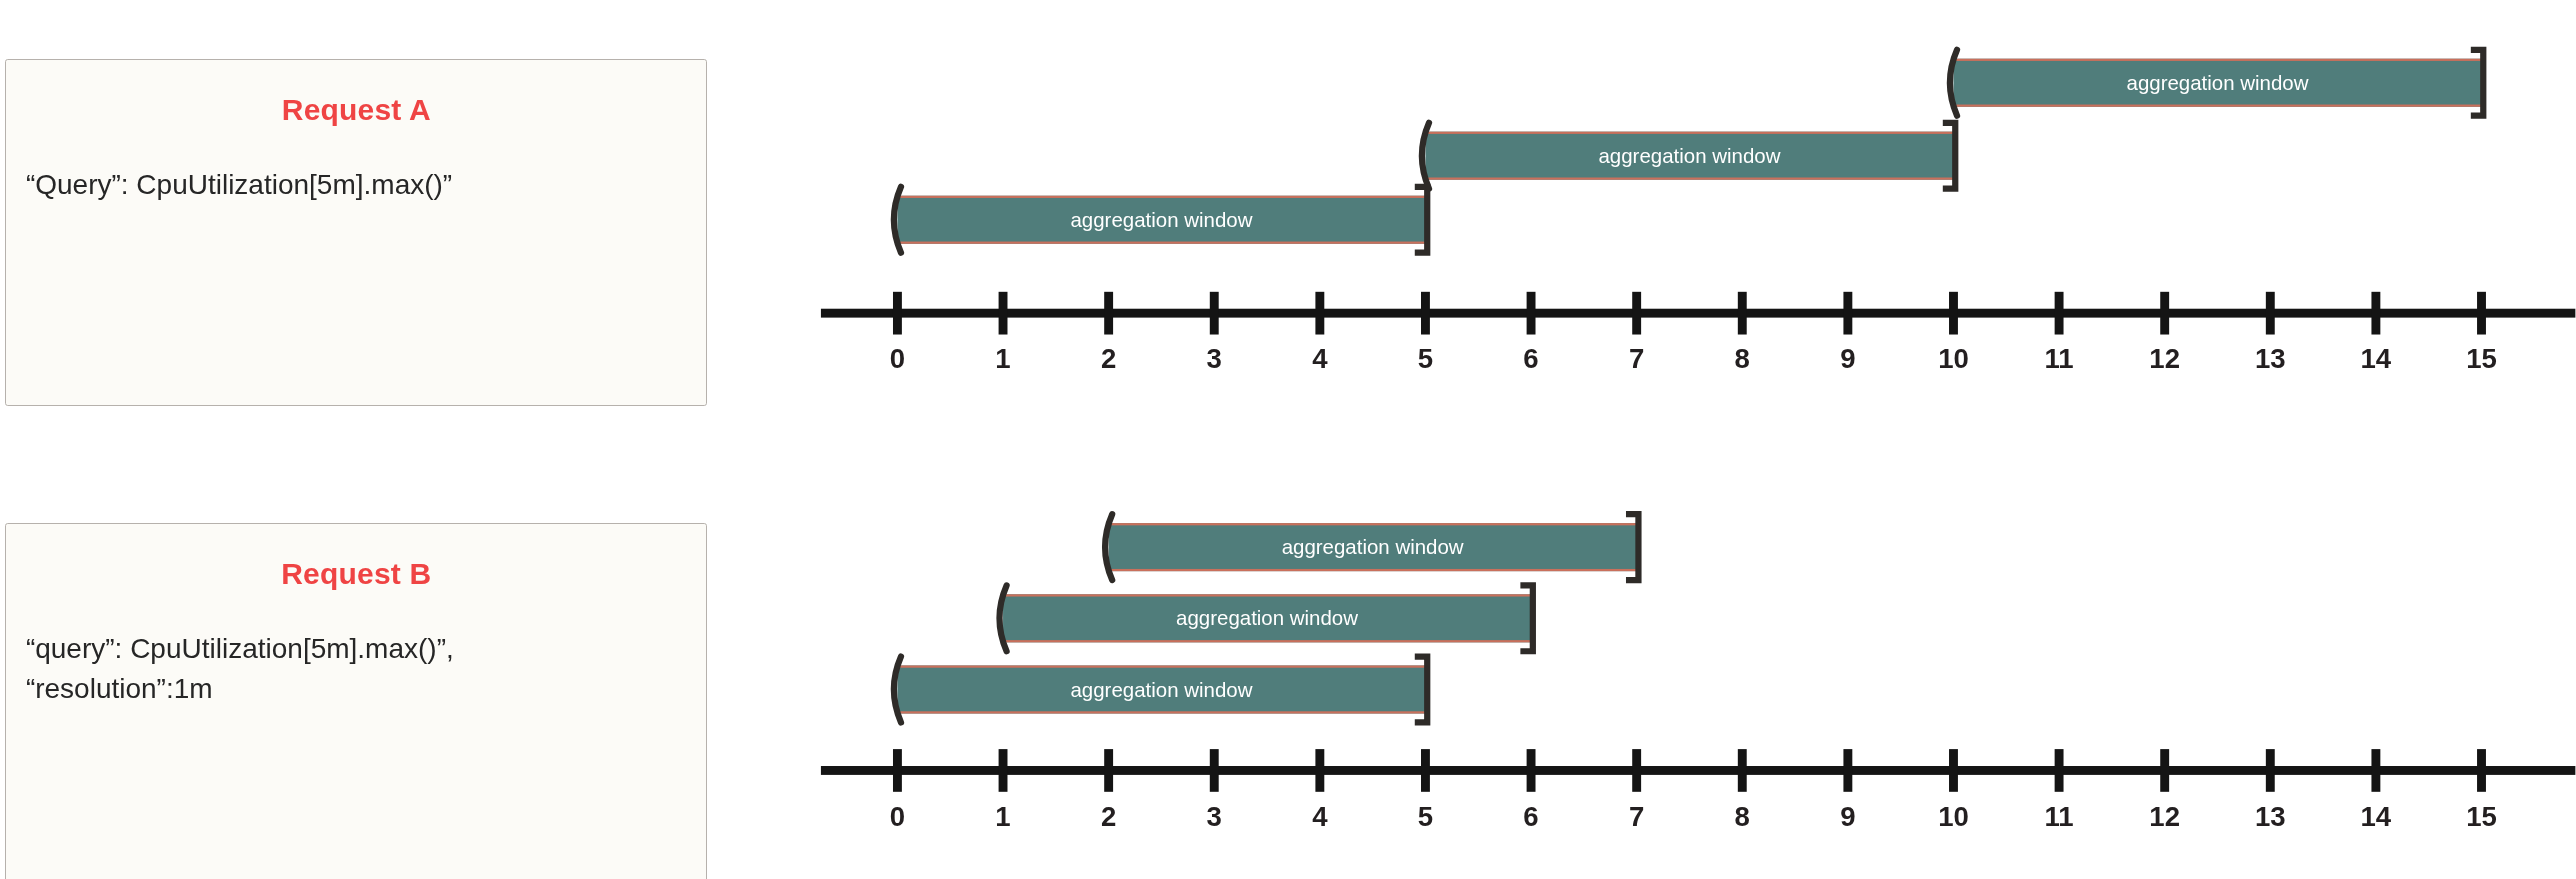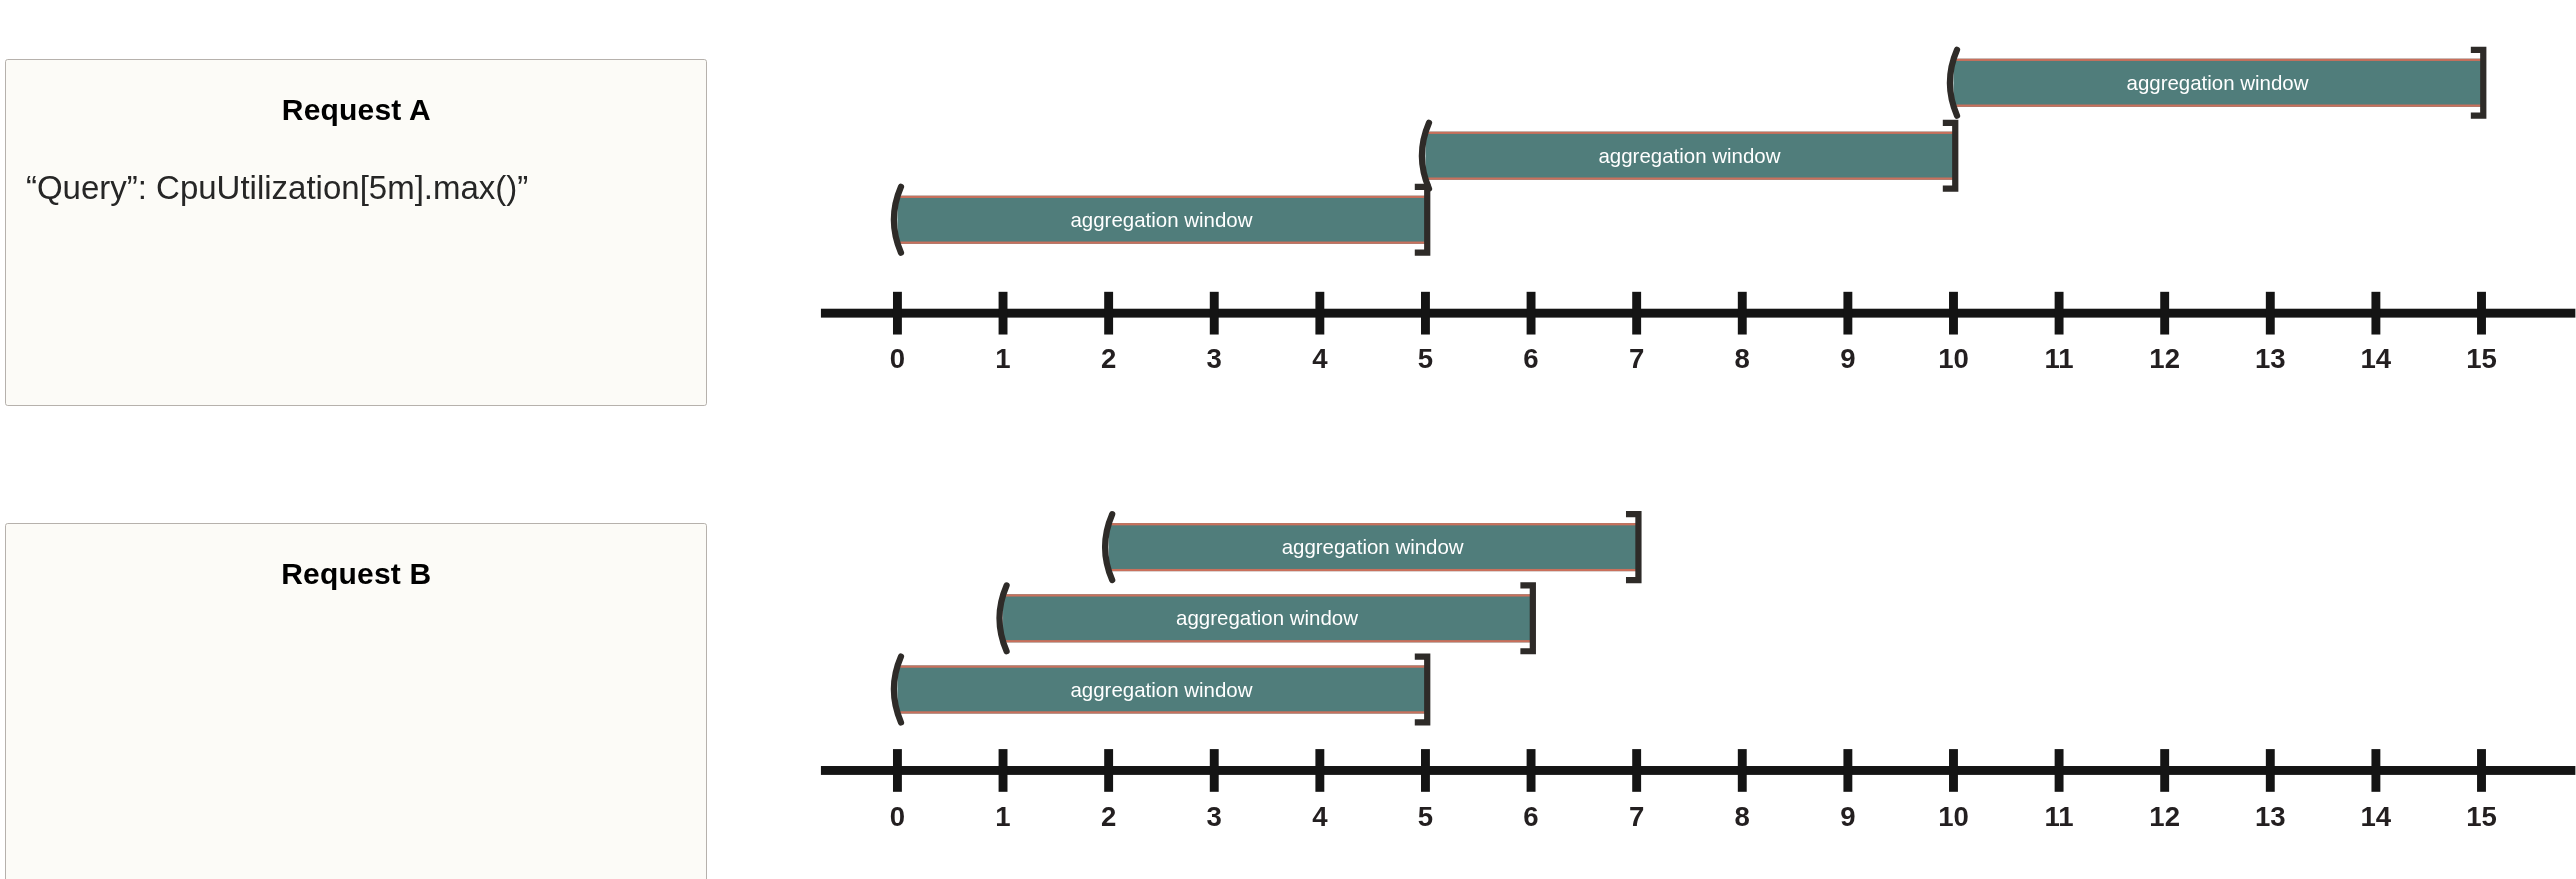--- a/index.html
+++ b/index.html
@@ -24,27 +24,27 @@
     border: 1.8px solid #b6b1ac;
     border-radius: 2.7px;
     box-shadow: 0 0 0 0 rgba(0,0,0,0);
     padding: 16px 19.6px 0 19.6px;
   }
   .card-title {
     text-align: center;
     font-size: 30px;
     font-weight: bold;
     letter-spacing: 0.2px;
-    color: #000000;
+    color: #ef4444;
     margin: 16px 0 0 0;
     line-height: 1.2;
   }
   .card-body {
     margin-top: 37px;
-    font-size: 33px;
+    font-size: 28px;
     line-height: 1.42;
     color: #262626;
     white-space: pre-line;
   }
 
   #card-a { left: 5.3px;  top: 59px;  width: 702px; height: 347px; }
   #card-b { left: 5.3px;  top: 523px; width: 702px; height: 420px; }
 
   
   .chart {
@@ -73,20 +73,22 @@
 </head>
 <body>
 
 <div class="card" id="card-a">
   <div class="card-title">Request A</div>
   <div class="card-body">“Query”: CpuUtilization[5m].max()”</div>
 </div>
 
 <div class="card" id="card-b">
   <div class="card-title">Request B</div>
+  <div class="card-body">“query”: CpuUtilization[5m].max()”,
+“resolution”:1m</div>
 </div>
 
 <div class="chart">
   <svg id="diagram-svg" width="2576" height="879" viewBox="0 0 2894 988" xmlns="http://www.w3.org/2000/svg">
       <g>
         <g>
           <rect x="1008" y="220" width="593.5" height="54" fill="#507d7b"></rect>
           <rect x="1008" y="220" width="593.5" height="2.5" fill="#c9705c"></rect>
           <rect x="1008" y="271.5" width="593.5" height="2.5" fill="#c9705c"></rect>
           <path d="M 1012 210 Q 996 247 1012 284" fill="none" stroke="#2e2b28" stroke-width="7" stroke-linecap="round"></path>

